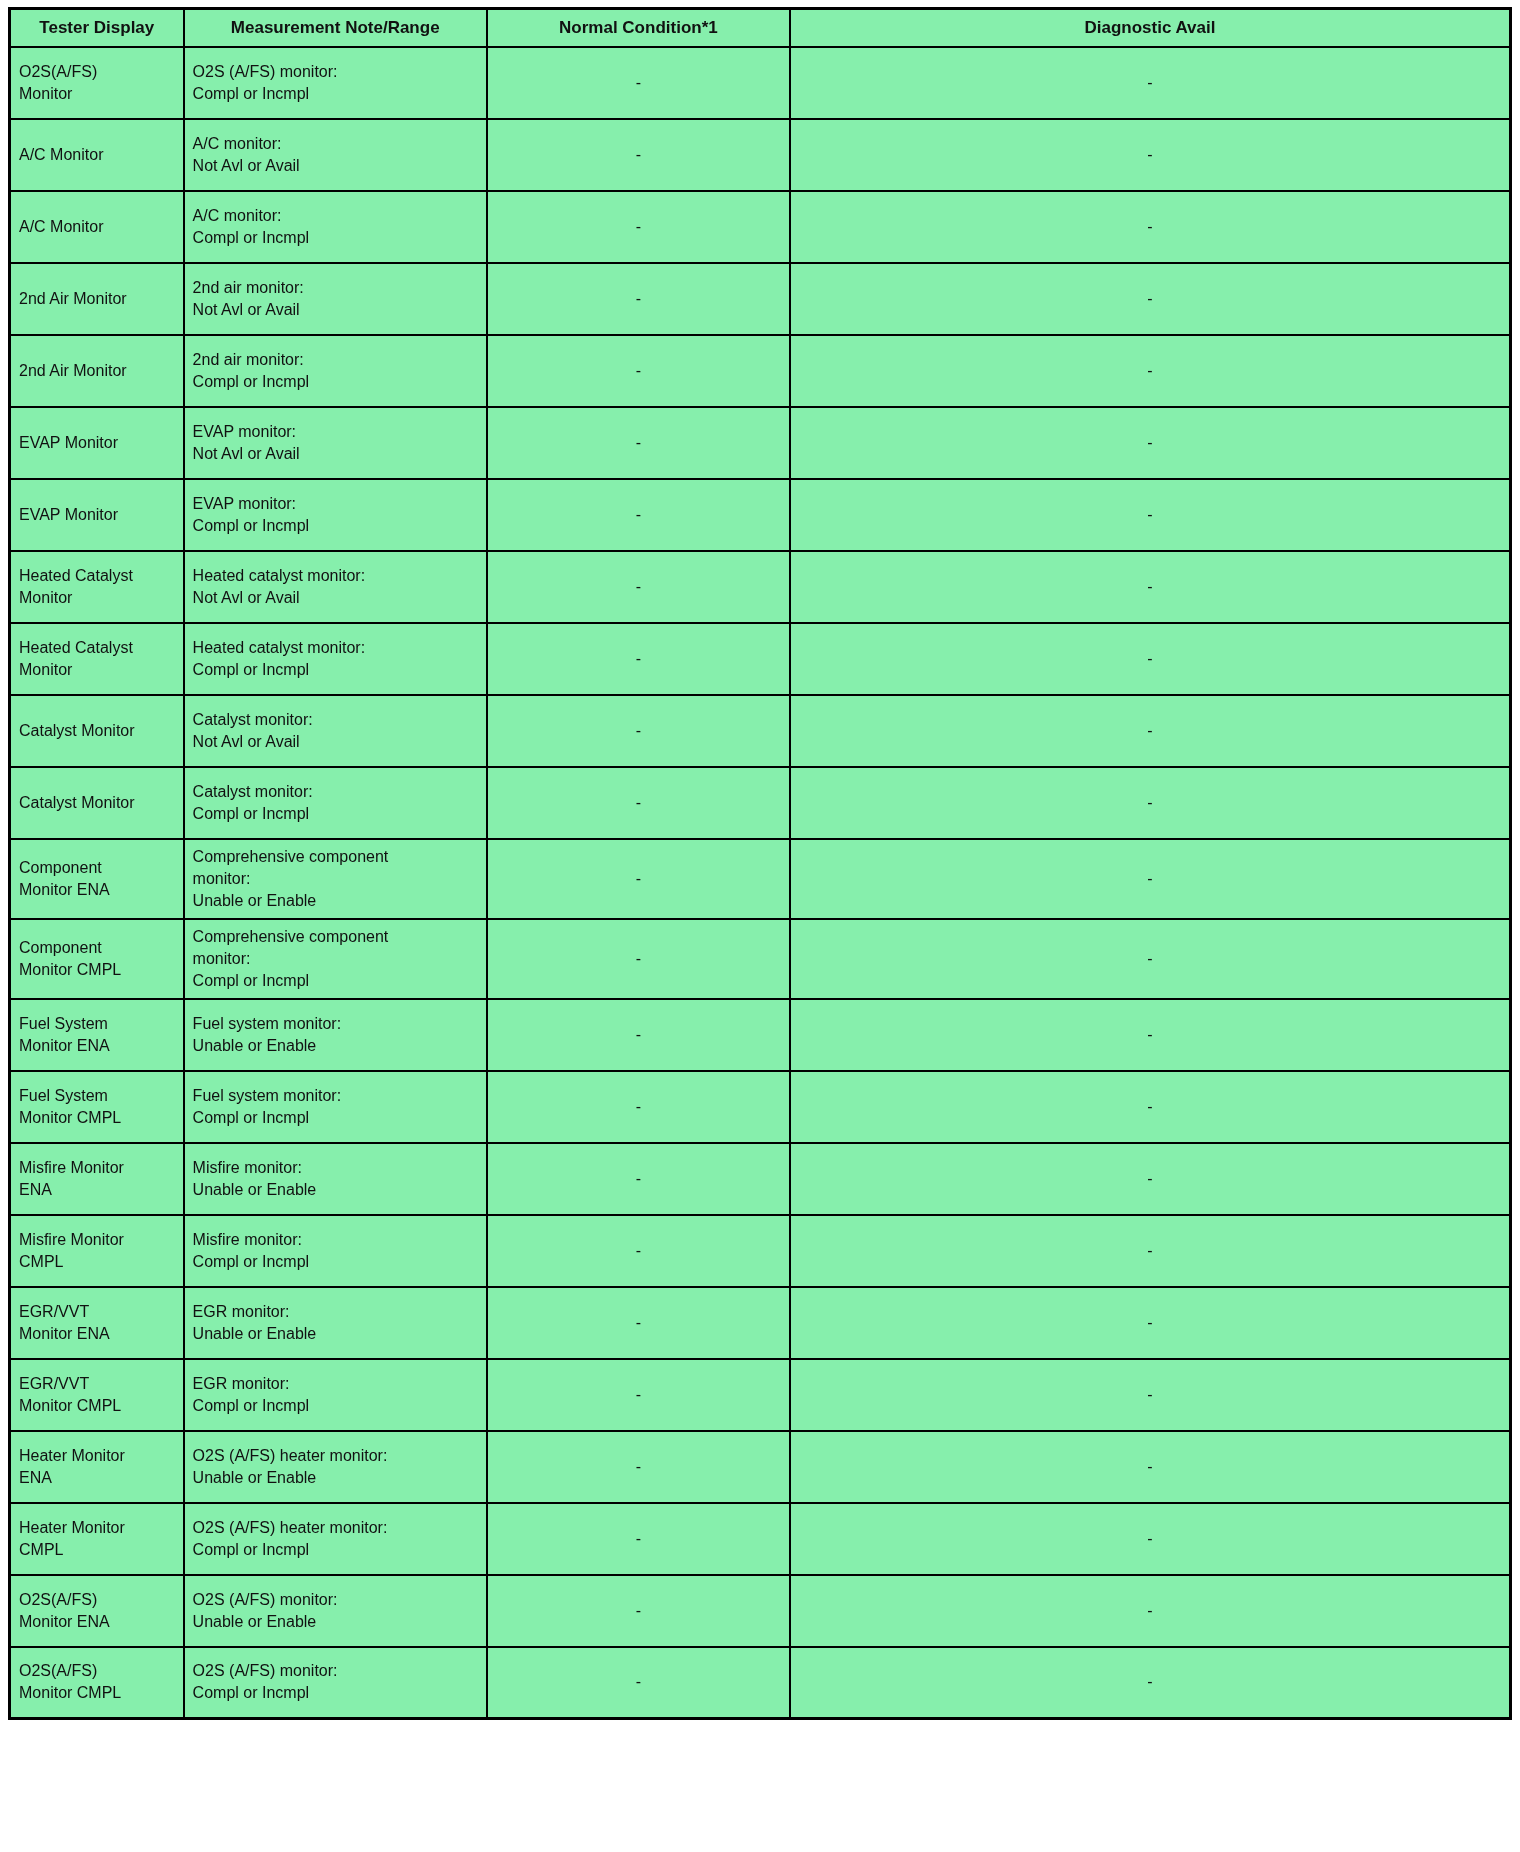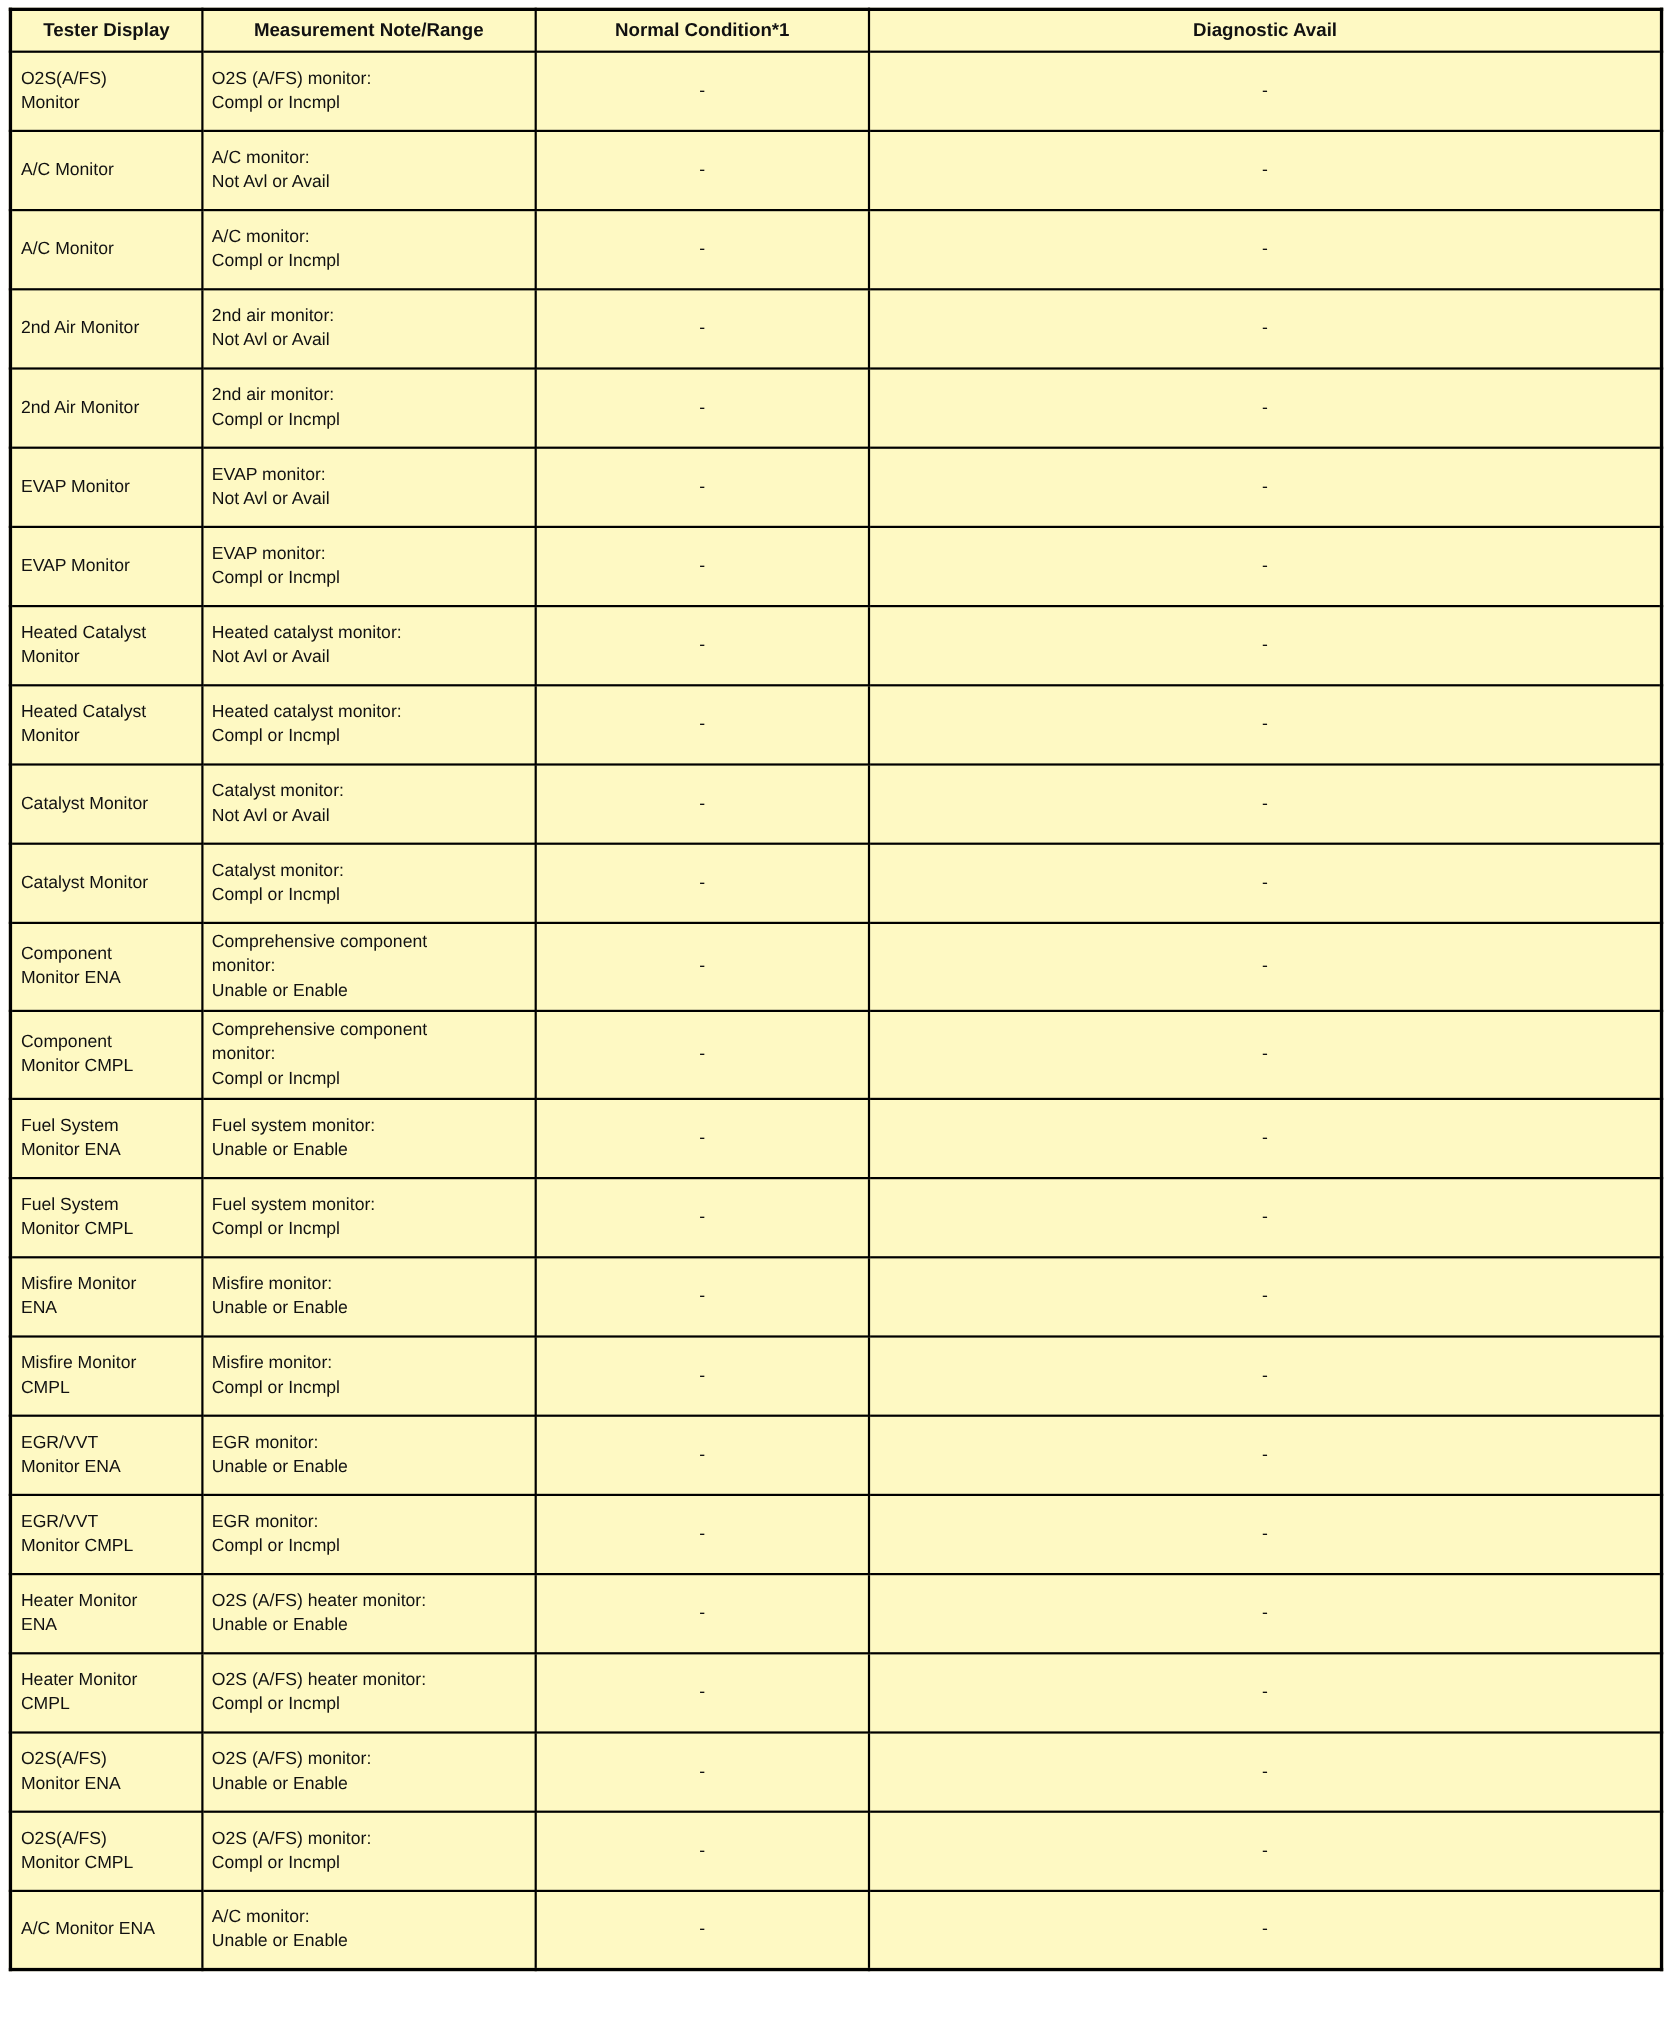--- a/index.html
+++ b/index.html
@@ -14,21 +14,21 @@
     min-height: 1852px;
     box-sizing: border-box;
     padding: 7px 8px;
     background: #ffffff;
   }
   table.diag-table {
     width: 100%;
     border-collapse: collapse;
     table-layout: fixed;
     border: 3px solid #000000;
-    background: #fef9c3;
+    background: #86efac;
   }
   table.diag-table th,
   table.diag-table td {
     border: 2px solid #000000;
     font-size: 16px;
     line-height: 22px;
     color: #111111;
     box-sizing: border-box;
   }
   table.diag-table th {
@@ -268,22 +268,15 @@
 
   <tr>
     <td>O2S(A/FS)
 Monitor CMPL</td>
     <td>O2S (A/FS) monitor:
 Compl or Incmpl</td>
     <td class="center">-</td>
     <td class="center">-</td>
   </tr>
 
-  <tr>
-    <td>A/C Monitor ENA</td>
-    <td>A/C monitor:
-Unable or Enable</td>
-    <td class="center">-</td>
-    <td class="center">-</td>
-  </tr>
 </tbody>
   </table>
 </div>
 
 </body></html>

